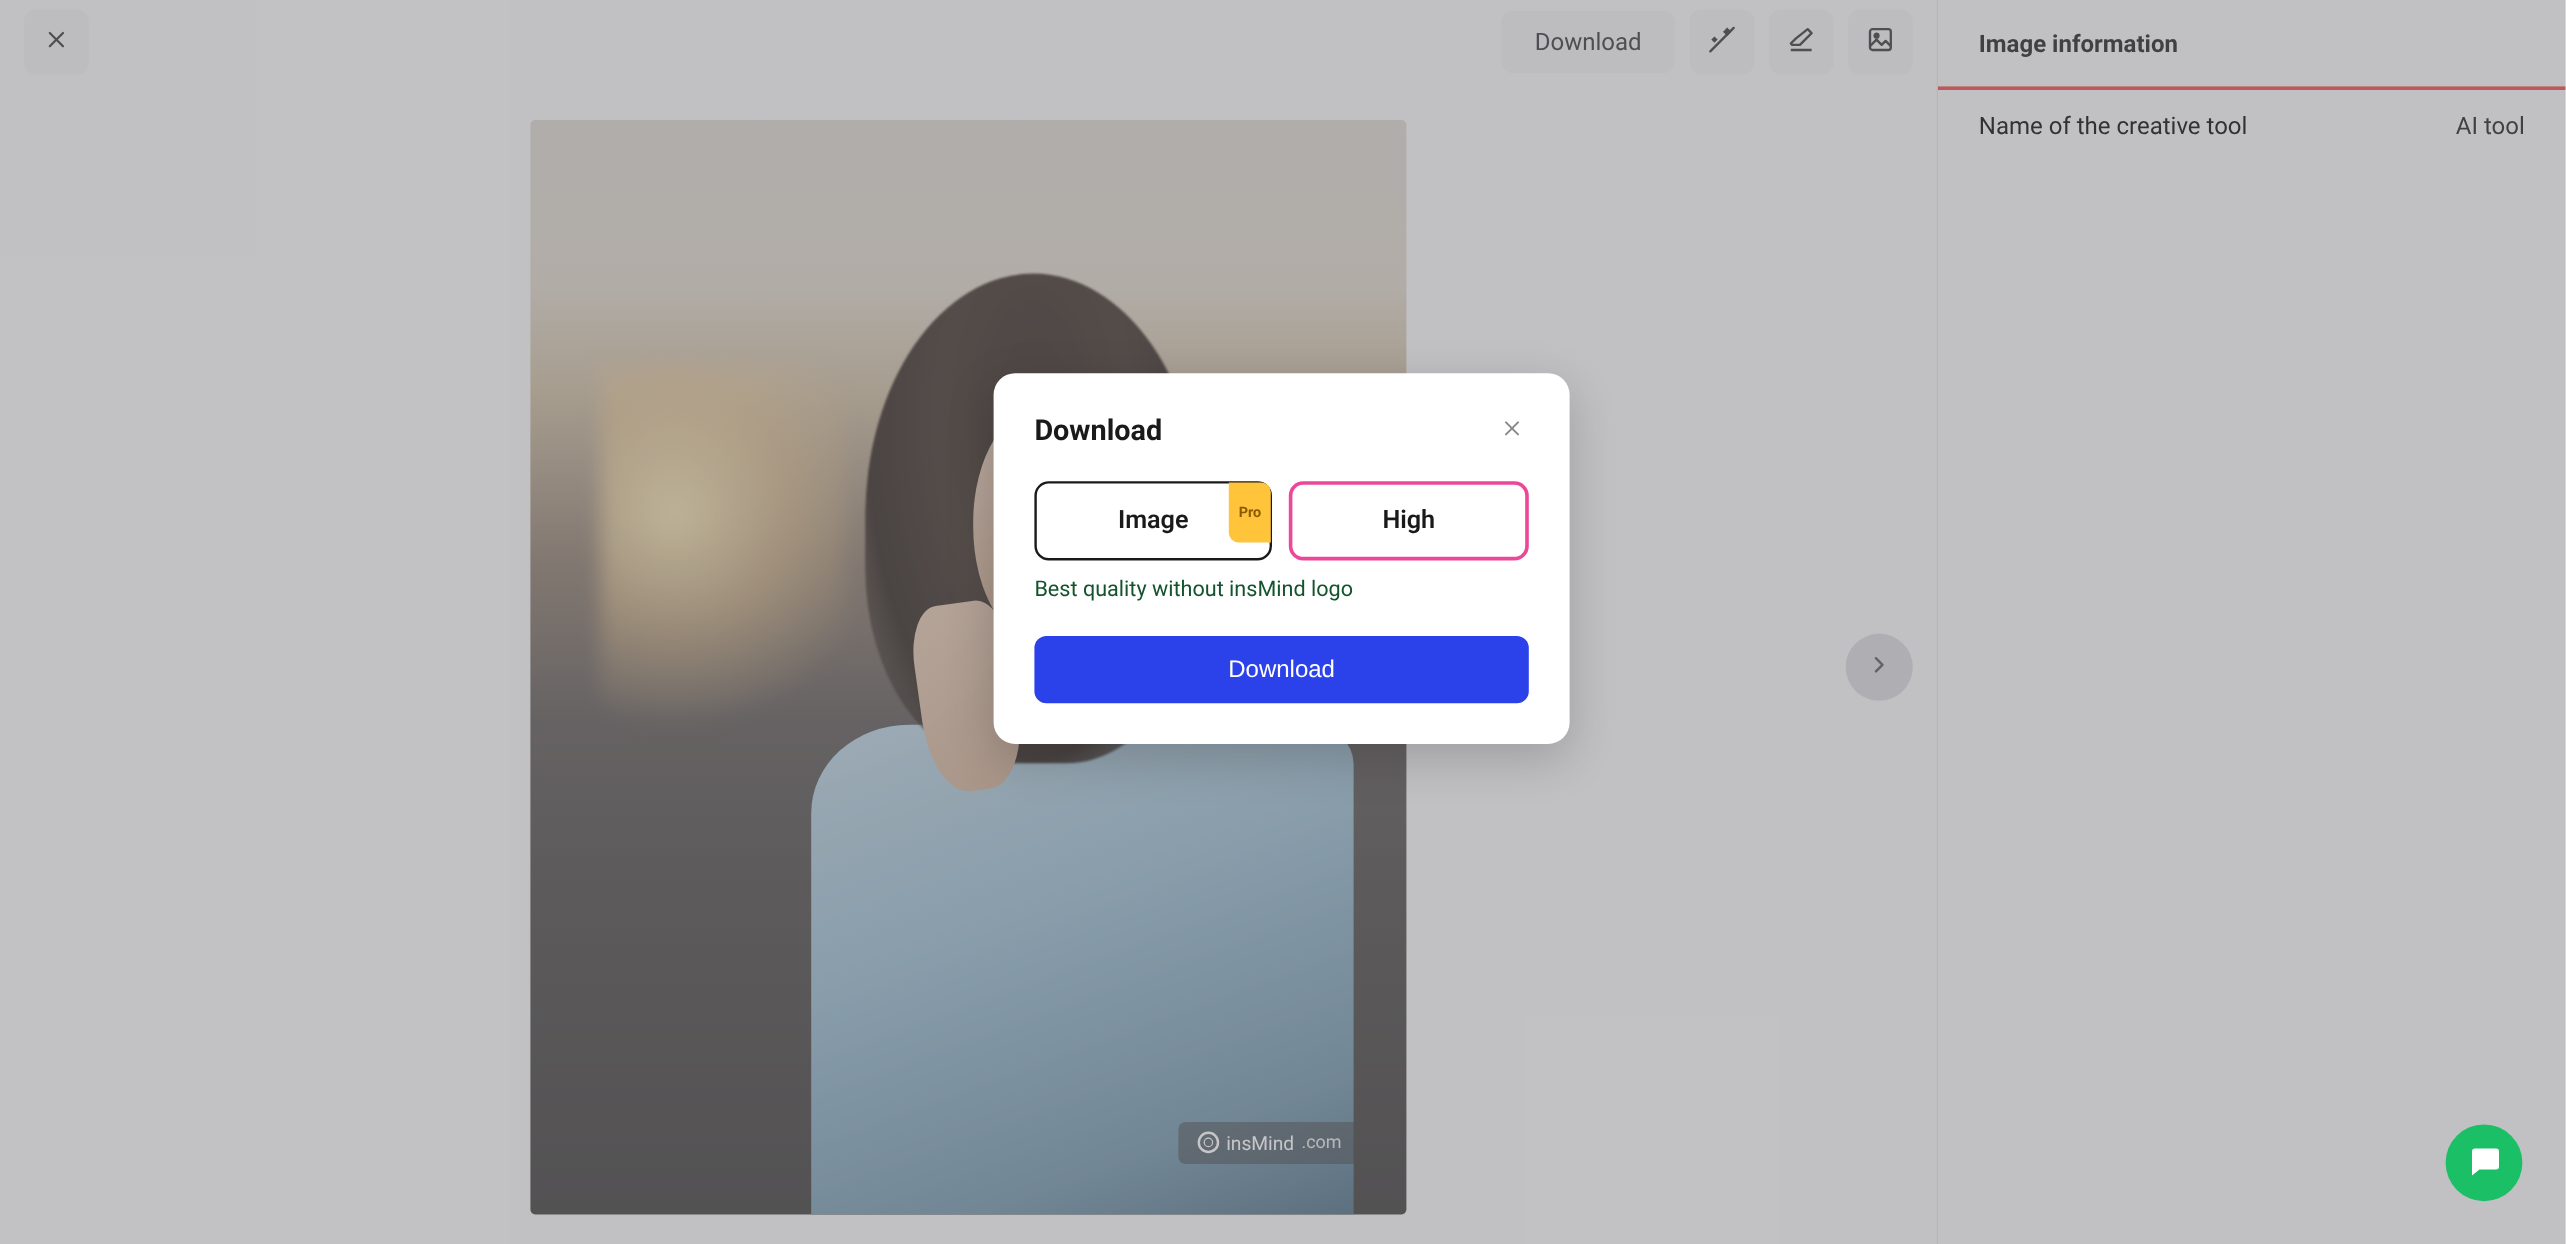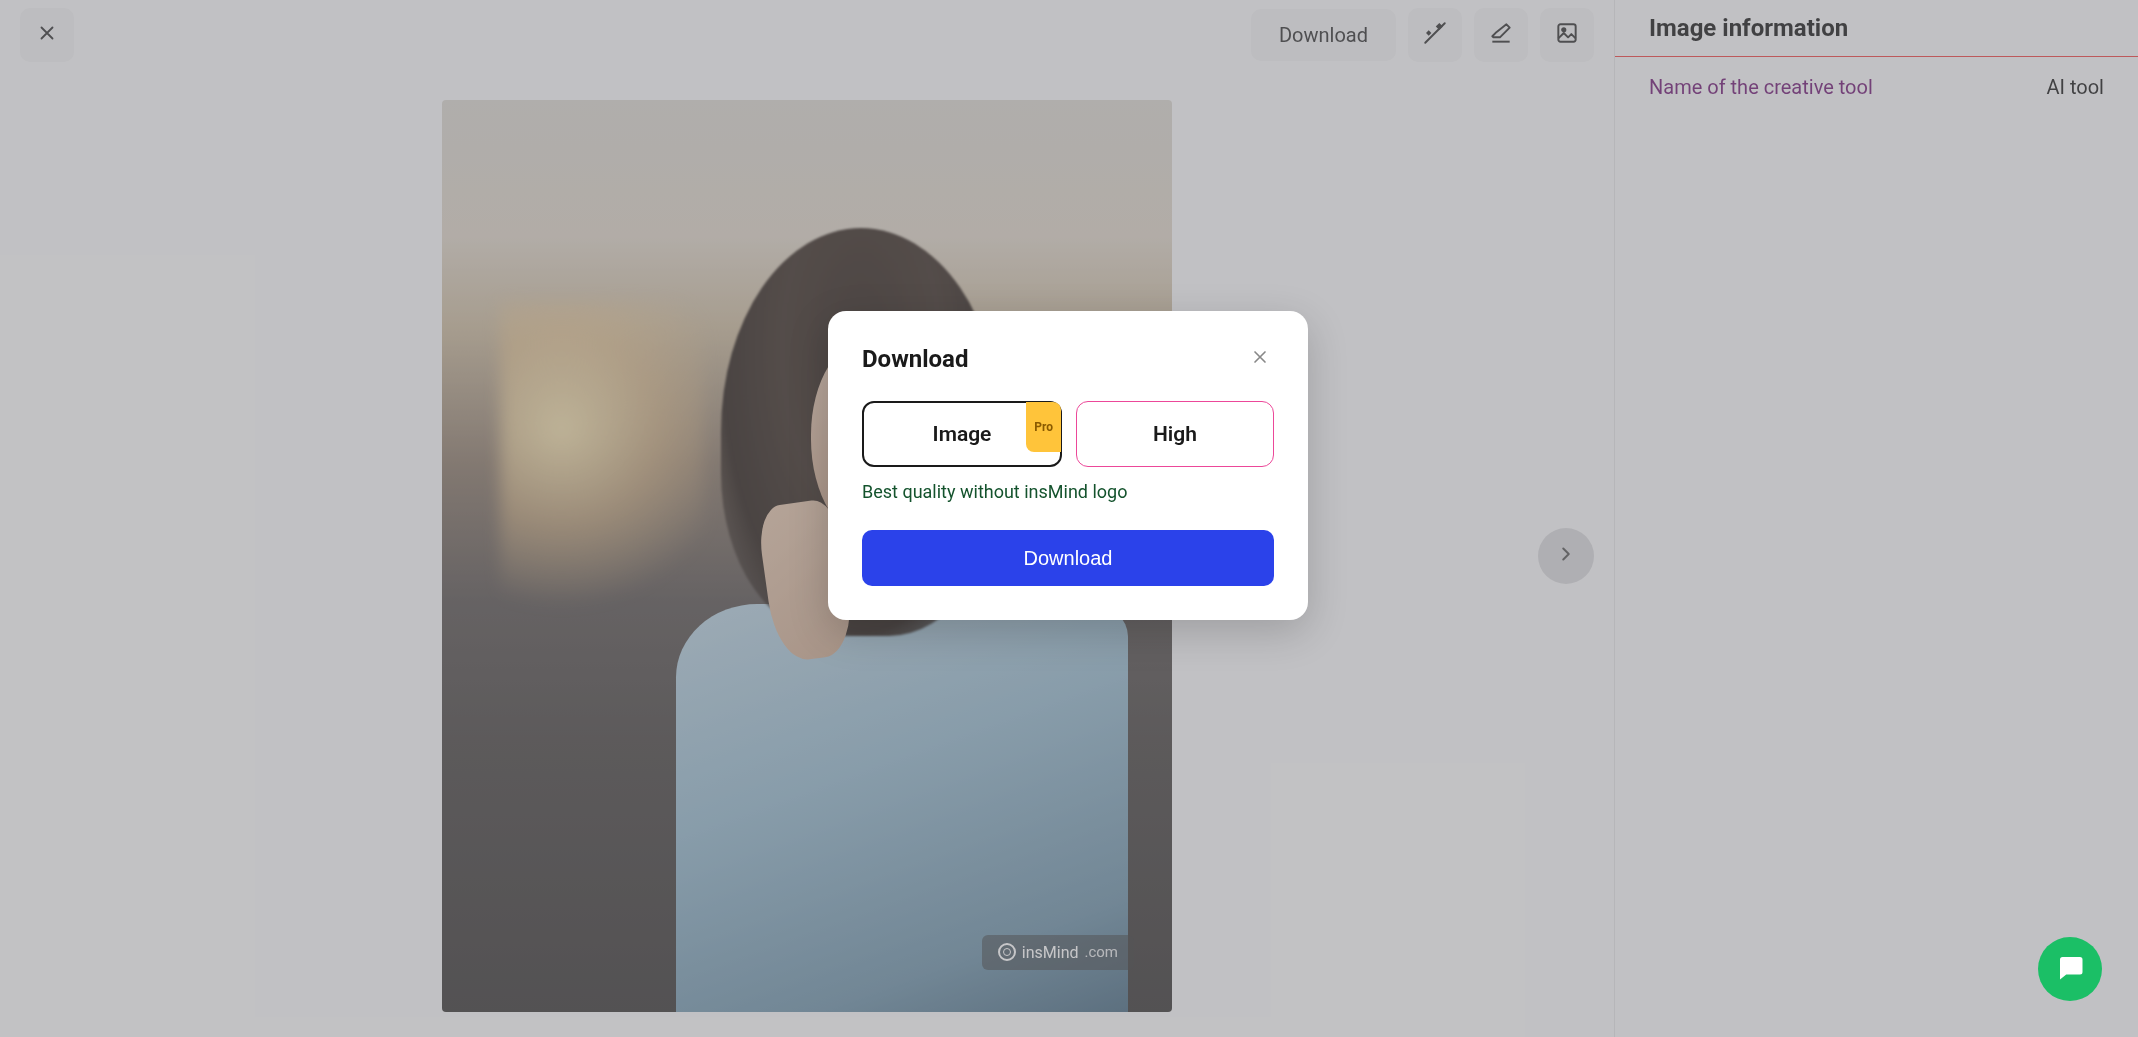--- a/index.html
+++ b/index.html
@@ -190,35 +190,35 @@
       justify-content: center;
       cursor: pointer;
     }
     .sidebar {
       width: 524px;
       border-left: 1px solid #e3e3e6;
       background: #f7f7f8;
       padding: 0;
     }
     .sidebar-header {
-      padding: 14px 34px;
-      font-size: 24px;
+      padding: 24px 34px;
+      font-size: 20px;
       font-weight: 700;
       color: #1a1a1a;
-      border-bottom: 1px solid #ef4444;
+      border-bottom: 3px solid #ef4444;
     }
     .info-row {
       display: flex;
       justify-content: space-between;
       align-items: center;
       padding: 18px 34px;
       font-size: 20px;
     }
     .info-label {
-      color: #701a75;
+      color: #000000;
       text-align: center;
     }
     .info-value {
       color: #1a1a1a;
     }
     .overlay {
       position: absolute;
       inset: 0;
       background: rgba(120, 120, 125, 0.42);
       z-index: 50;
@@ -270,21 +270,21 @@
       height: 66px;
       border-radius: 12px;
       display: flex;
       align-items: center;
       justify-content: center;
       font-size: 21px;
       font-weight: 600;
       color: #1a1a1a;
       cursor: pointer;
       position: relative;
-      border: 1px solid #ec4899;
+      border: 3px solid #ec4899;
       background: #fff;
     }
     .quality-btn.selected {
       border: 2px solid #1a1a1a;
     }
     .pro-badge {
       position: absolute;
       top: -1px;
       right: -1px;
       background: #ffc43a;

